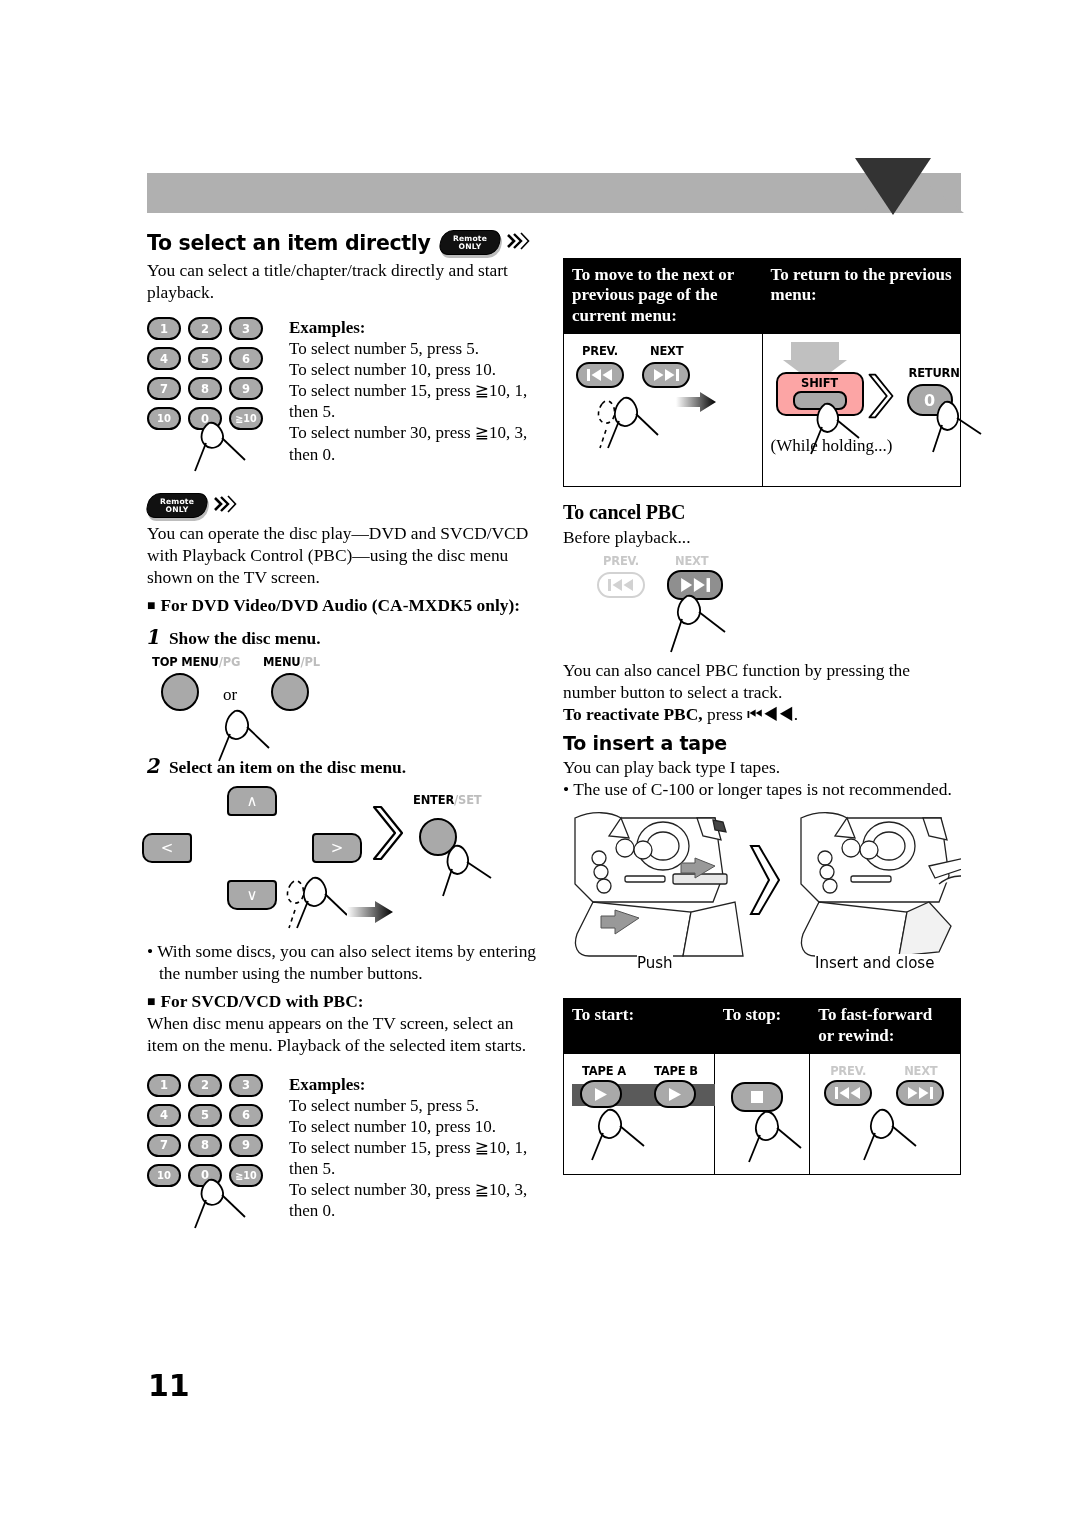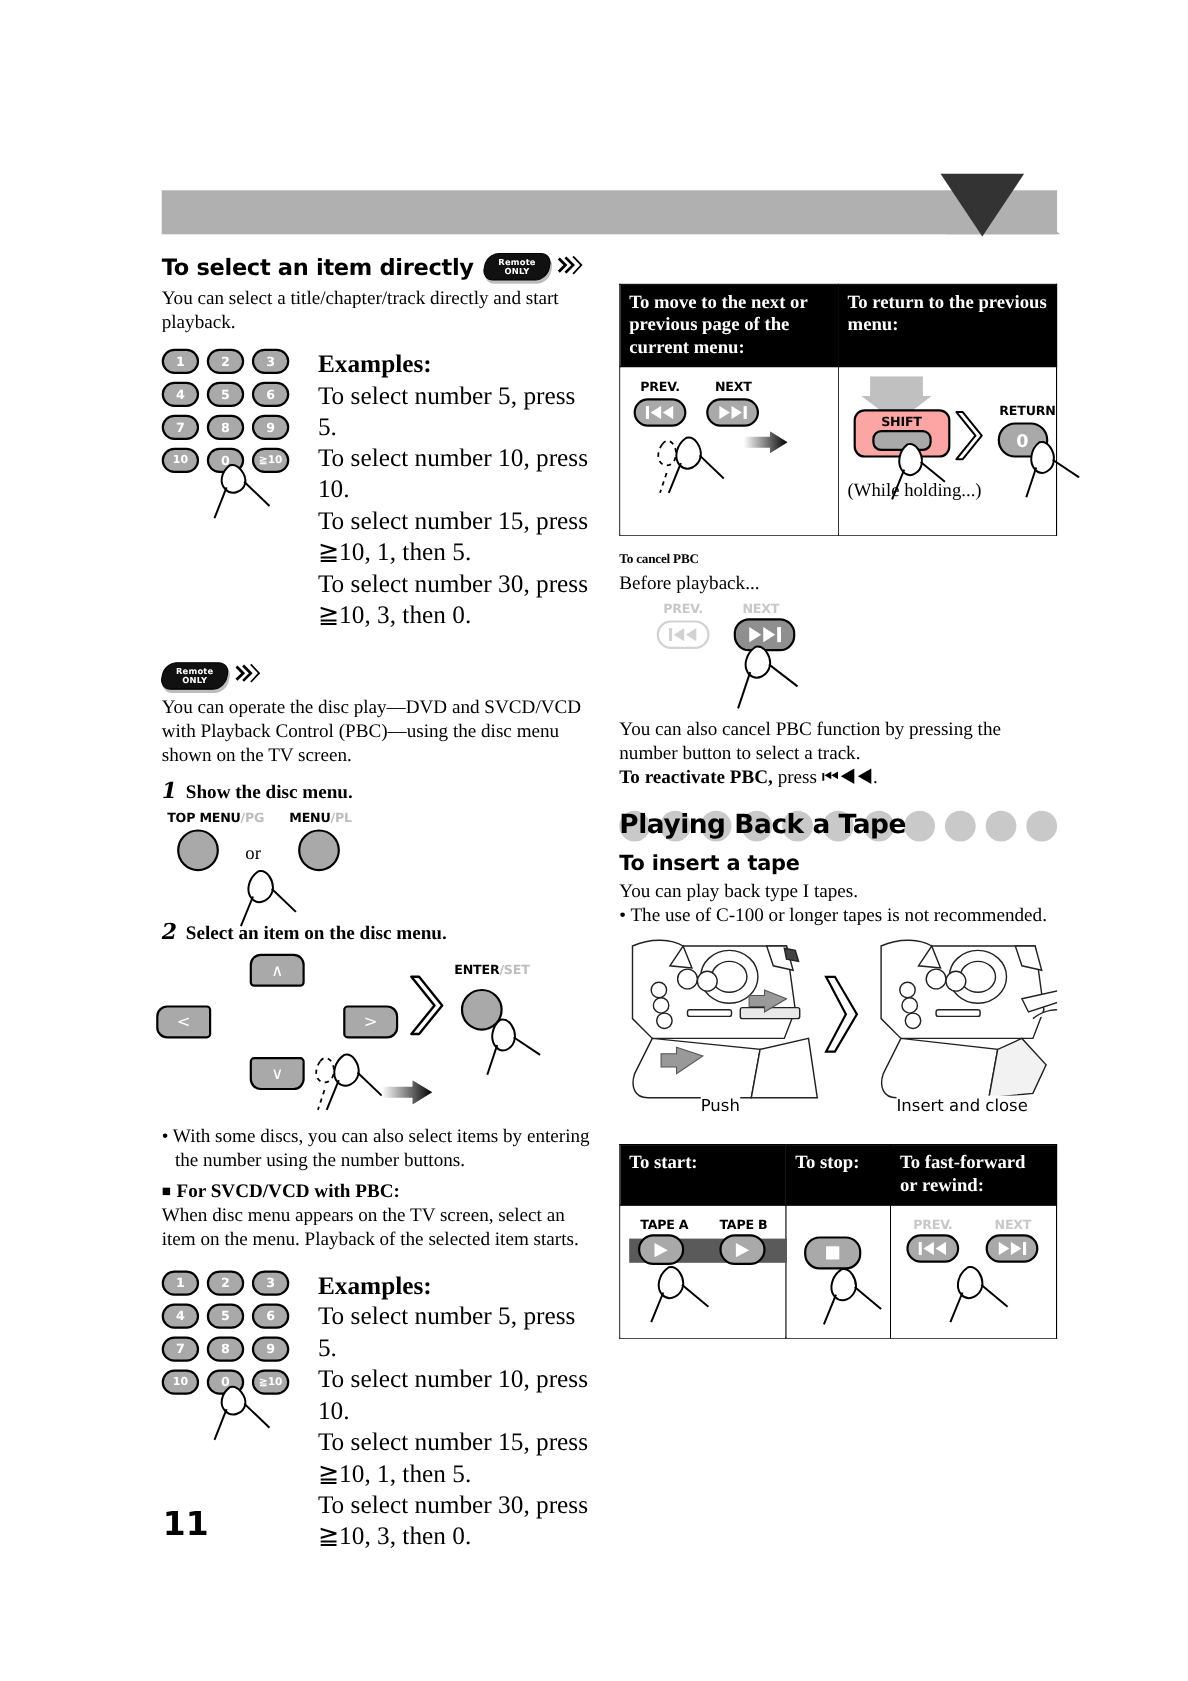--- a/index.html
+++ b/index.html
@@ -54,21 +54,21 @@
       border:2px solid #000;color:#fff;font-family:"DejaVu Sans",sans-serif;
       font-weight:bold;font-size:11.5px;display:flex;align-items:center;
       justify-content:center;box-sizing:border-box;}
   .key.small{font-size:10px;}
   .key.tiny{font-size:9.6px;}
 
   
   .hand{position:absolute;width:60px;height:62px;pointer-events:none;}
 
   .kp-wrap{display:flex;gap:26px;}
-  .kp-ex{font-size:23px;line-height:1.24;}
+  .kp-ex{font-size:17px;line-height:1.24;}
   .kp-ex b{font-weight:bold;}
 
   
   .rbtn{width:38px;height:38px;border-radius:50%;background:#a9a9a9;border:2.5px solid #000;box-sizing:border-box;}
   .lbl{font-family:"DejaVu Sans",sans-serif;font-weight:bold;font-size:11.5px;letter-spacing:-.2px;}
   .lbl .dim{color:#bdbdbd;}
 
   
   .oval{width:48px;height:26px;border-radius:14px;background:#a9a9a9;border:2.5px solid #000;
         display:flex;align-items:center;justify-content:center;box-sizing:border-box;color:#fff;
@@ -187,20 +187,21 @@
           <svg width="26" height="20" viewBox="0 0 26 20">
             <path d="M4 4 L10 10 L4 16" fill="none" stroke="#000" stroke-width="2.6"></path>
             <path d="M10 3 L17 10 L10 17" fill="none" stroke="#000" stroke-width="2.4"></path>
             <path d="M17 2 L24.5 10 L17 18" fill="none" stroke="#000" stroke-width="1.6"></path>
           </svg>
         </span>
       </span>
     </h2>
 
     <p class="body">You can operate the disc play—DVD and SVCD/VCD with Playback Control (PBC)—using the disc menu shown on the TV screen.</p>
+    <p class="sq">For DVD Video/DVD Audio (CA-MXDK5 only):</p>
 
     <div class="step">
       <span class="step-n">1</span>
       <span class="step-t">Show the disc menu.</span>
     </div>
 
     <div style="position:relative;height:105px;margin-top:6px">
       <div style="position:absolute;left:5px;top:0" class="lbl">
         <span>TOP MENU</span><span class="dim">/PG</span>
       </div>
@@ -372,21 +373,21 @@
               <path d="M13 29 L4 56" fill="none" stroke="#000" stroke-width="1.8"></path>
               <path d="M28 22 L52 38" fill="none" stroke="#000" stroke-width="1.8"></path>
             </svg>
             <div style="position:absolute;left:0;top:92px;font-size:17px">(While holding...)</div>
           </div>
         </td>
       </tr>
     </tbody>
       </table>
 
-    <h3 class="sub" style="font-family:'Liberation Serif',serif;font-size:12px;margin-top:14px">To cancel PBC</h3>
+    <h3 class="sub" style="font-family:'Liberation Serif',serif;font-size:20px;margin-top:14px">To cancel PBC</h3>
     <p class="body">Before playback...</p>
 
     <div style="position:relative;height:105px;margin-top:6px">
       <div class="lbl" style="position:absolute;left:40px;top:0;color:#c8c8c8">PREV.</div>
       <div class="oval ghost" style="position:absolute;left:34px;top:18px">
         <svg width="26" height="12" viewBox="0 0 26 12">
           <rect x="0" y="0" width="3" height="12" fill="#d2d2d2"></rect>
           <path d="M14 0 L14 12 L4.5 6 Z" fill="#d2d2d2"></path>
             <path d="M25 0 L25 12 L15.5 6 Z" fill="#d2d2d2"></path>
         </svg>
@@ -404,36 +405,20 @@
         <path d="M13 31 L2 64" fill="none" stroke="#000" stroke-width="1.8"></path>
         <path d="M30 24 L56 44" fill="none" stroke="#000" stroke-width="1.8"></path>
       </svg>
     </div>
 
     <p class="body">You can also cancel PBC function by pressing the number button to select a track.</p>
     <p class="body">
       <b>To reactivate PBC,</b><span> press ⏮◀◀.</span>
     </p>
 
-    <div class="dots-title" style="margin-top:18px">
-      <div class="dots">
-        <div class="dot"></div>
-          <div class="dot"></div>
-        <div class="dot"></div>
-          <div class="dot"></div>
-        <div class="dot"></div>
-          <div class="dot"></div>
-        <div class="dot"></div>
-          <div class="dot"></div>
-        <div class="dot"></div>
-          <div class="dot"></div>
-        <div class="dot"></div>
-      </div>
-      <h1>Playing Back a Tape</h1>
-    </div>
 
     <h3 class="sub">To insert a tape</h3>
     <p class="body">You can play back type I tapes.</p>
     <p class="bul">The use of C-100 or longer tapes is not recommended.</p>
 
     <div style="position:relative;height:168px;margin-top:6px">
       <svg width="398" height="168" viewBox="0 0 398 168">
         <g stroke="#222" fill="#fff" stroke-width="1.3">
 
           <path d="M12 12 C30 4 48 6 58 12 L152 12 L160 70 L150 96 L30 96 L12 78 Z"></path>

